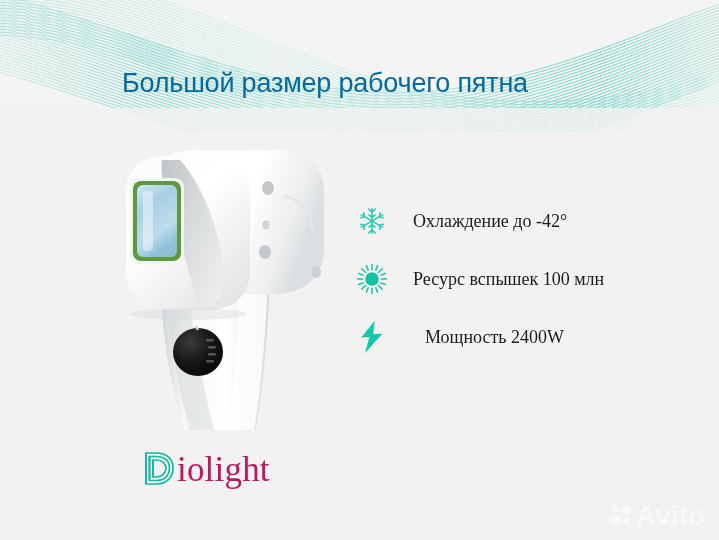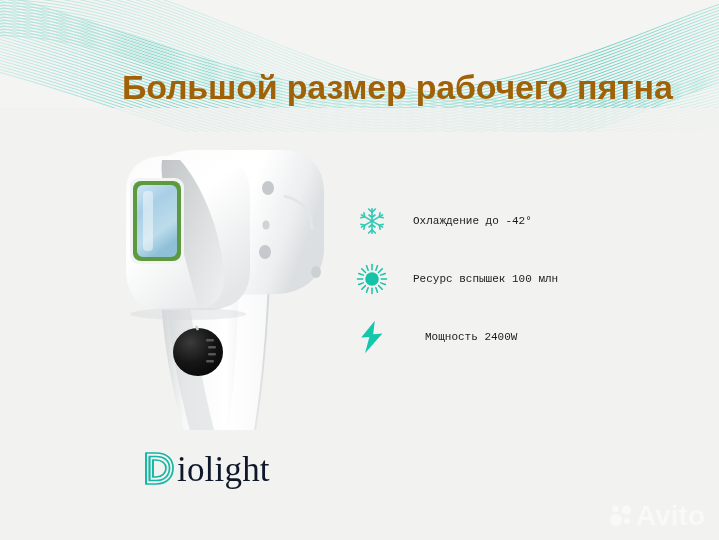--- a/index.html
+++ b/index.html
@@ -23,24 +23,24 @@
     width:719px;height:170px;
     pointer-events:none;
   }
   .wave-band svg{display:block;width:719px;height:170px;}
 
   
   .title{
     position:absolute;
     left:122px; top:68px;
     width:540px;
-    font-size:34px;
-    font-weight:bold;
+    font-size:27px;
+    font-weight:normal;
     letter-spacing:-0.2px;
-    color:#a16207;
+    color:#0369a1;
     line-height:1.15;
     white-space:nowrap;
   }
 
   
   .device{
     position:absolute;
     left:88px; top:130px;
     width:240px; height:310px;
   }
@@ -58,41 +58,41 @@
     height:58px;
   }
   .feature-icon{
     width:40px;height:40px;
     flex:0 0 40px;
     display:flex;align-items:center;justify-content:center;
   }
   .feature-icon svg{display:block;}
   .feature-label{
     margin-left:21px;
-    font-size:11px;
+    font-size:18px;
     color:#1b1b1b;
     white-space:nowrap;
-    font-family:Liberation Mono, monospace;
+    font-family:Liberation Serif, serif;
   }
   .feature-row.r2 .feature-label{}
   .feature-row.r3 .feature-label{margin-left:33px;}
 
   
   .brand{
     position:absolute;
     left:142px; top:448px;
     height:42px;
     display:flex;align-items:center;
   }
   .brand-mark{width:34px;height:40px;flex:0 0 34px;}
   .brand-mark svg{display:block;}
   .brand-word{
     font-family:"Liberation Serif", serif;
     font-size:35px;
-    color:#0f172a;
+    color:#be185d;
     line-height:1;
     margin-left:1px;
     letter-spacing:0.2px;
   }
 
   
   .watermark{
     position:absolute;
     right:14px; bottom:10px;
     display:flex;align-items:center;

